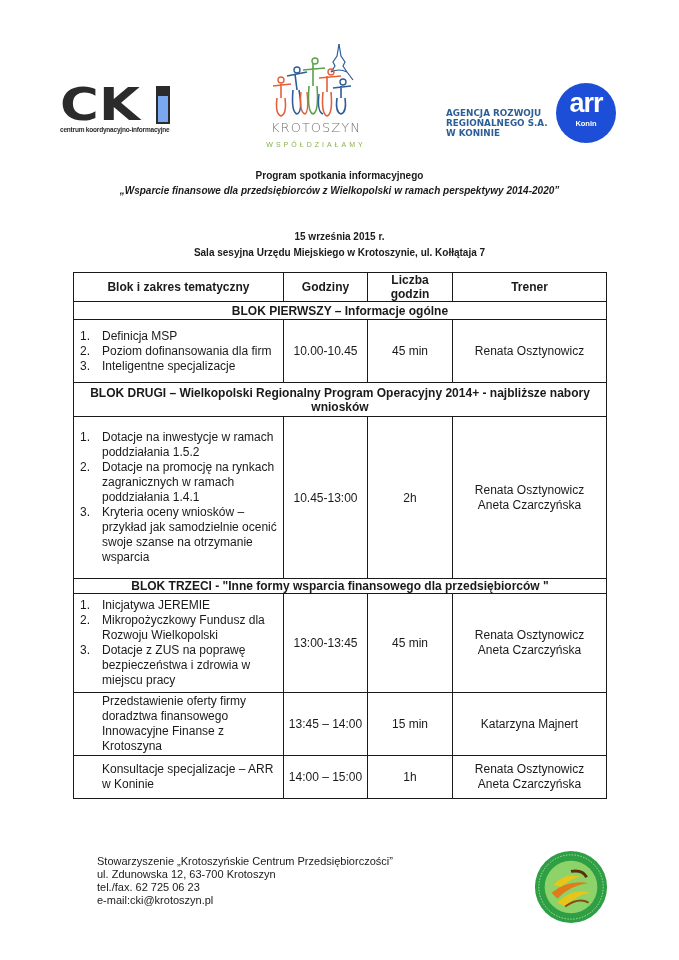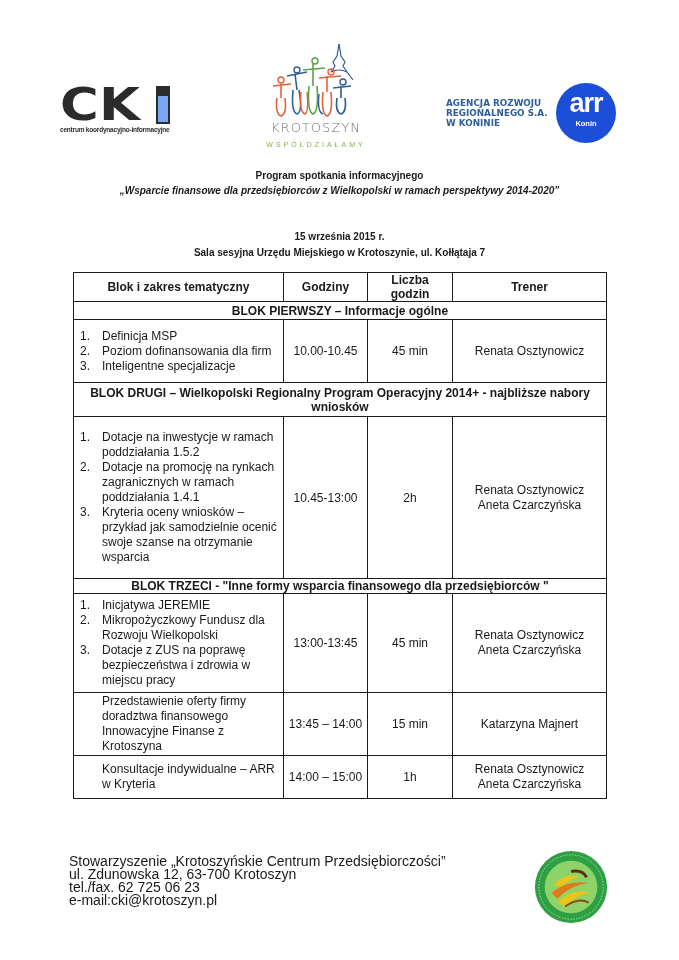--- a/index.html
+++ b/index.html
@@ -14,21 +14,21 @@
   .cki-i { position:absolute; left:96px; top:0; width:14px; height:38px; background:#2b2b2b; }
   .cki-i::after { content:""; position:absolute; left:2px; top:10px; width:10px; height:26px; background:#7aa7f0; }
   .cki-i::before { content:""; position:absolute; left:0; top:0; width:14px; height:8px; background:#2b2b2b; }
   .cki-sub { position:absolute; left:0; top:40px; font-size:6.5px; font-weight:bold; color:#2b2b2b; white-space:nowrap; letter-spacing:-0.2px; }
 
   .logo-krot { position:absolute; left:252px; top:42px; width:128px; height:100px; }
   .krot-graphic { position:absolute; left:15px; top:0; width:100px; height:80px; }
   .krot-name { position:absolute; left:0; top:78px; width:128px; text-align:center; font-size:13px; letter-spacing:1px; color:#737373; font-family:"DejaVu Sans", sans-serif; font-weight:300; }
   .krot-sub { position:absolute; left:0; top:99px; width:128px; text-align:center; font-size:7px; letter-spacing:3px; color:#8ab24a; }
 
-  .logo-arr-text { position:absolute; left:446px; top:98px; font-size:8.8px; font-weight:bold; color:#2d5e96; line-height:10px; white-space:pre-line; font-family:"DejaVu Sans", sans-serif; }
+  .logo-arr-text { position:absolute; left:446px; top:108px; font-size:8.8px; font-weight:bold; color:#2d5e96; line-height:10px; white-space:pre-line; font-family:"DejaVu Sans", sans-serif; }
   .logo-arr-circle { position:absolute; left:556px; top:83px; width:60px; height:60px; border-radius:50%; background:#1d4ed8; color:#fff; text-align:center; }
   .arr-big { position:absolute; left:0; top:6px; width:60px; font-size:27px; font-weight:bold; line-height:28px; letter-spacing:-1px; }
   .arr-small { position:absolute; left:0; top:36px; width:60px; font-size:7.5px; font-weight:bold; }
 
   
   .title-block { position:absolute; left:0; width:679px; text-align:center; font-weight:bold; font-size:10px; line-height:15px; }
   .t1 { top:168px; }
   .t2 { top:183px;font-style:italic; }
   .t3 { top:229px; }
   .t4 { top:245px; }
@@ -40,21 +40,21 @@
   td.c { text-align:center; }
   td.section { font-weight:bold; text-align:center; }
   .list { margin:0; padding:0; list-style:none; line-height:15px; }
   .list li { display:flex; }
   .list .num { width:22px; flex:none; padding-left:2px; }
   .list .txt { flex:1; }
   .plain { line-height:15px; padding-left:24px; }
   .trainer { line-height:15px; }
 
   
-  .footer { position:absolute; left:69px; top:855px; font-size:14px; line-height:13px; color:#1a1a1a; }
+  .footer { position:absolute; left:97px; top:855px; font-size:11px; line-height:13px; color:#1a1a1a; }
   .seal { position:absolute; left:532px; top:848px; width:78px; height:78px; }
 </style>
 </head>
 <body>
 
 <div class="logo-cki">
   <div class="cki-letters">
     <span class="cki-c">C</span>
     <span class="cki-k">K</span>
   </div>
@@ -206,21 +206,21 @@
       <div class="plain">Przedstawienie oferty firmy doradztwa finansowego Innowacyjne Finanse z Krotoszyna</div>
     </td>
     <td class="c">13:45 – 14:00</td>
     <td class="c">15 min</td>
     <td class="c trainer">
       <div>Katarzyna Majnert</div>
     </td>
   </tr>
   <tr>
     <td style="height:42px">
-      <div class="plain">Konsultacje indywidualne – ARR w Kryteria</div>
+      <div class="plain">Konsultacje specjalizacje – ARR w Koninie</div>
     </td>
     <td class="c">14:00 – 15:00</td>
     <td class="c">1h</td>
     <td class="c trainer">
       <div>Renata Osztynowicz</div>
       <div>Aneta Czarczyńska</div>
     </td>
   </tr>
 </tbody>
   </table>

